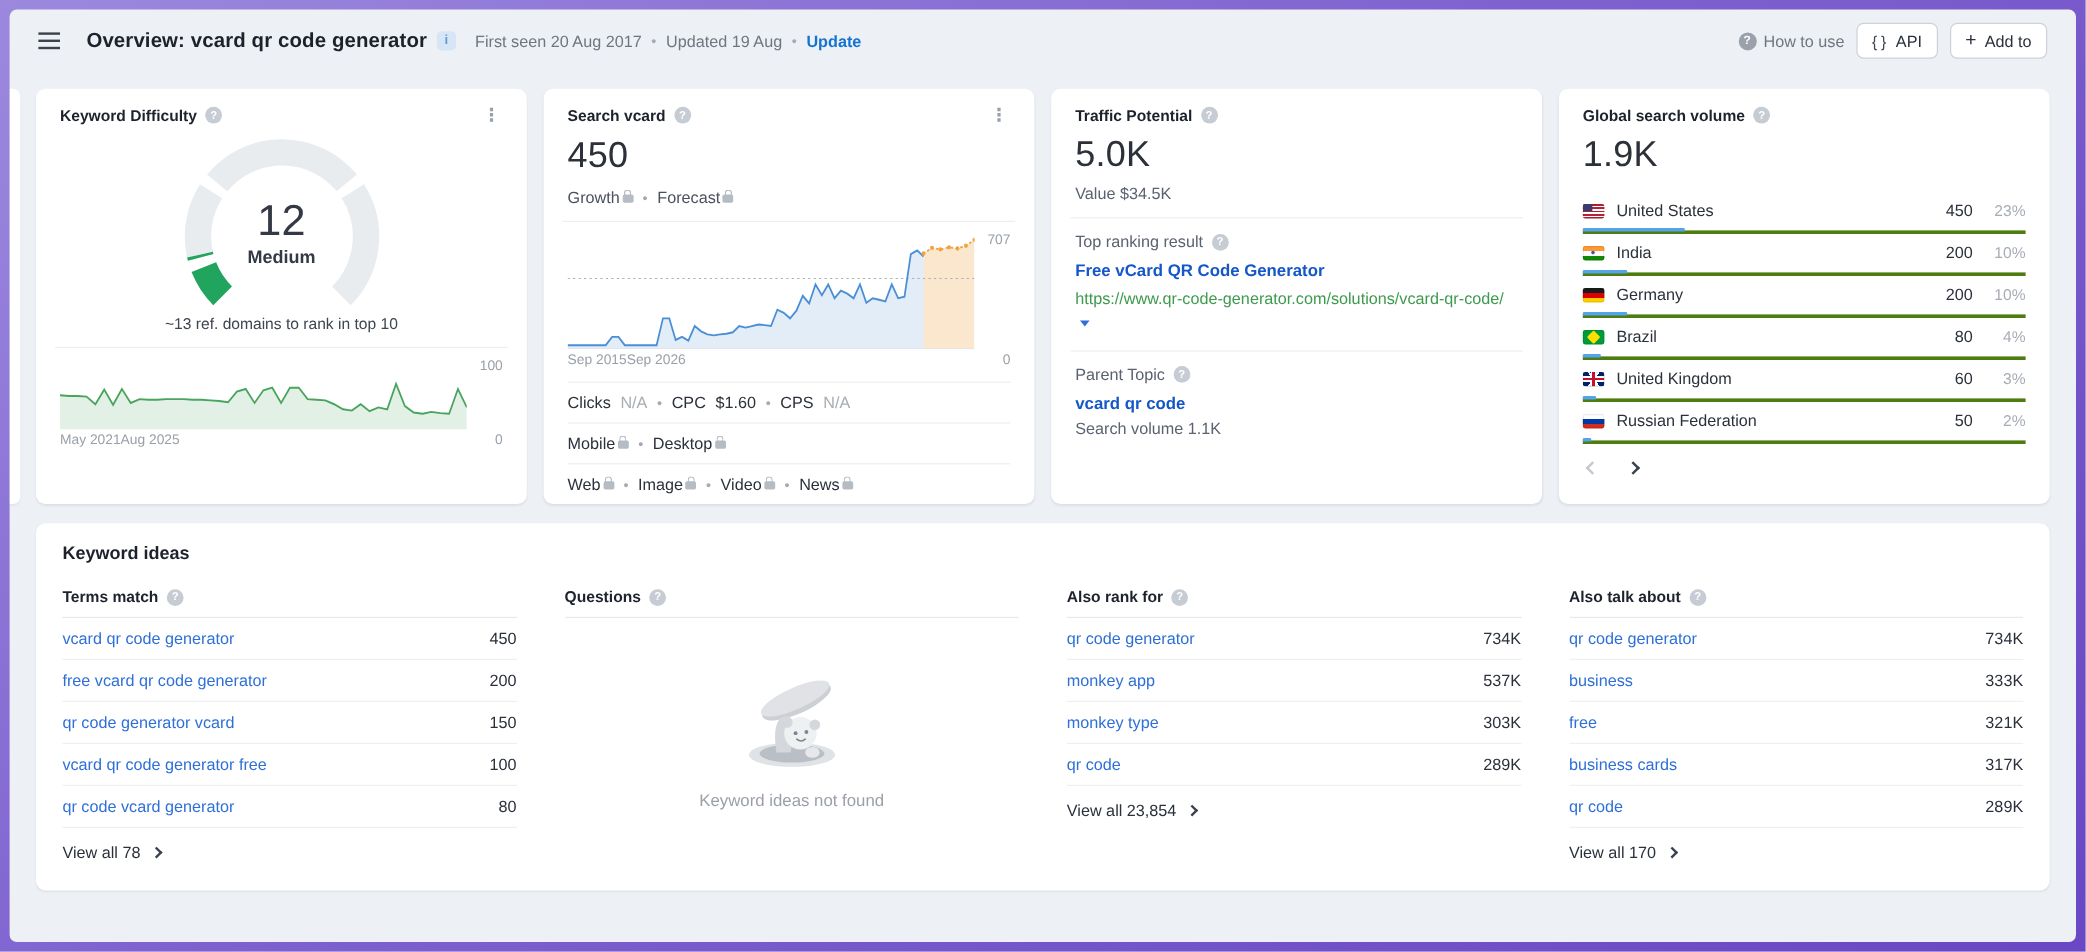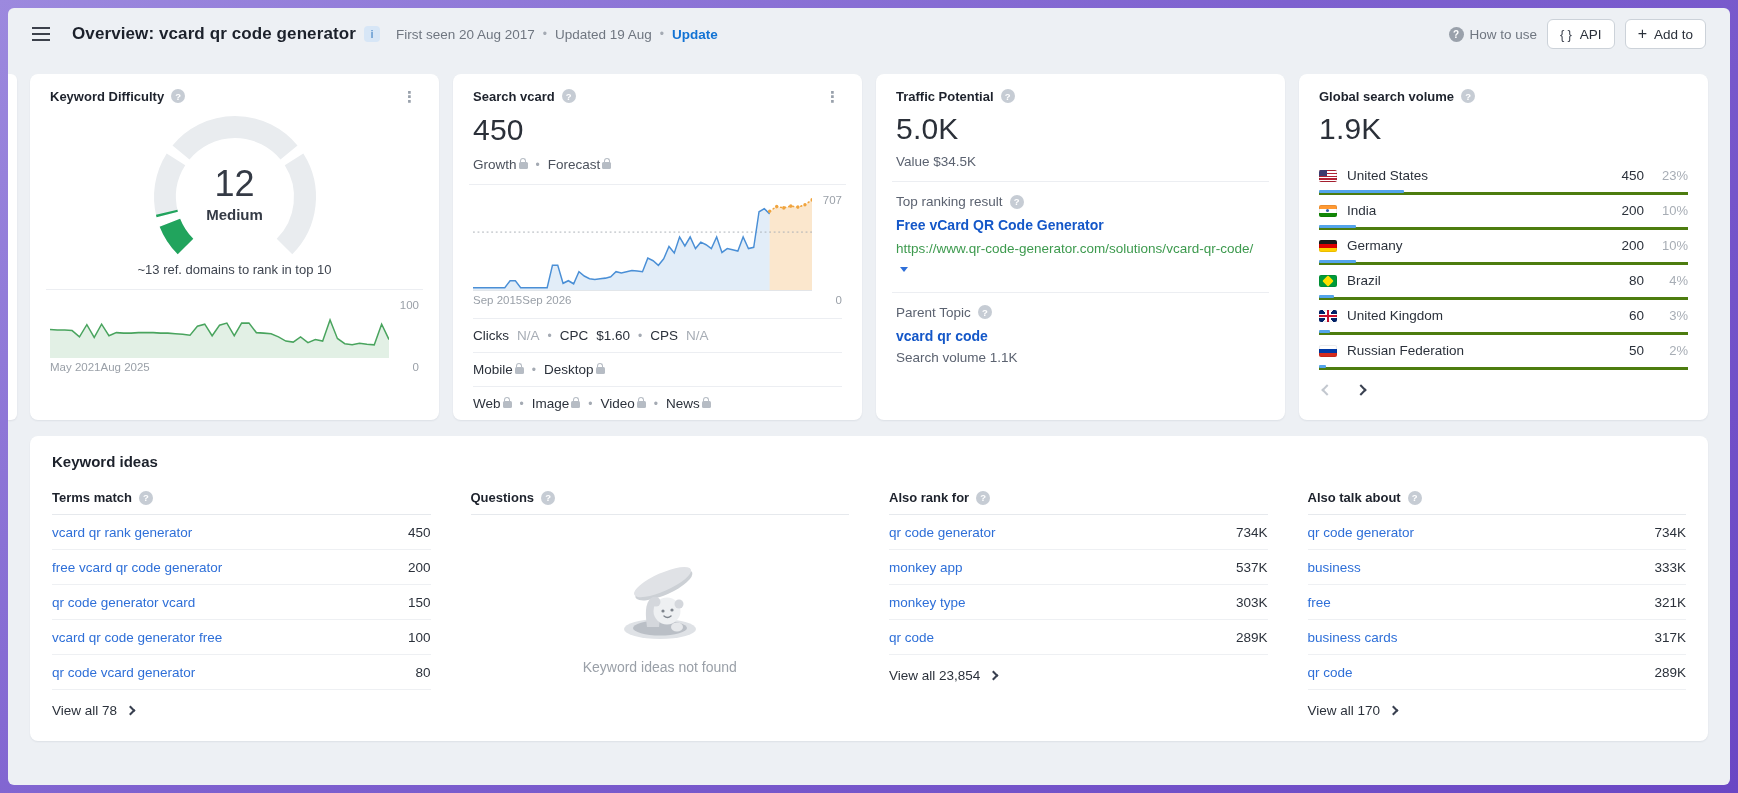--- a/index.html
+++ b/index.html
@@ -353,21 +353,21 @@
     <div class="ideas-grid">
 
       <div>
         <div class="col-head">
           <span class="col-title">Terms match</span>
           <span class="help"></span>
         </div>
         <div>
 
             <div class="kw-row">
-              <a class="kw-link">vcard qr rank generator</a>
+              <a class="kw-link">vcard qr code generator</a>
               <span class="kw-val">450</span>
             </div>
 
             <div class="kw-row">
               <a class="kw-link">free vcard qr code generator</a>
               <span class="kw-val">200</span>
             </div>
 
             <div class="kw-row">
               <a class="kw-link">qr code generator vcard</a>

